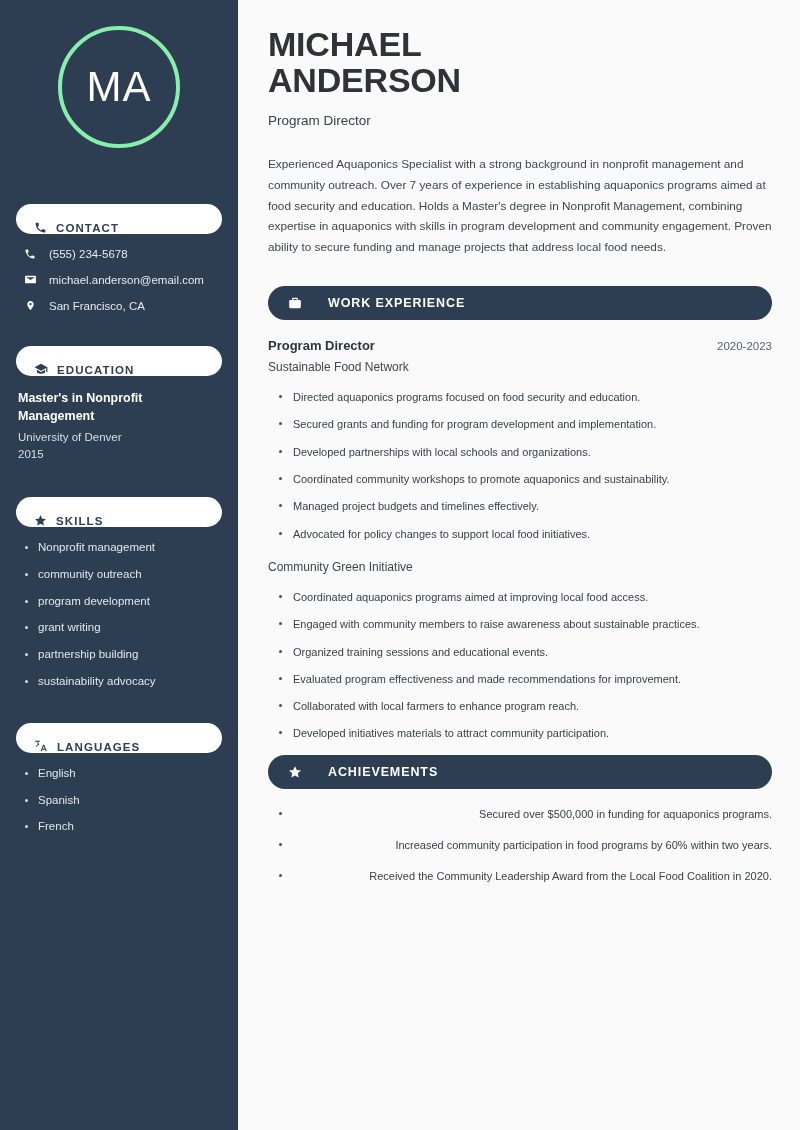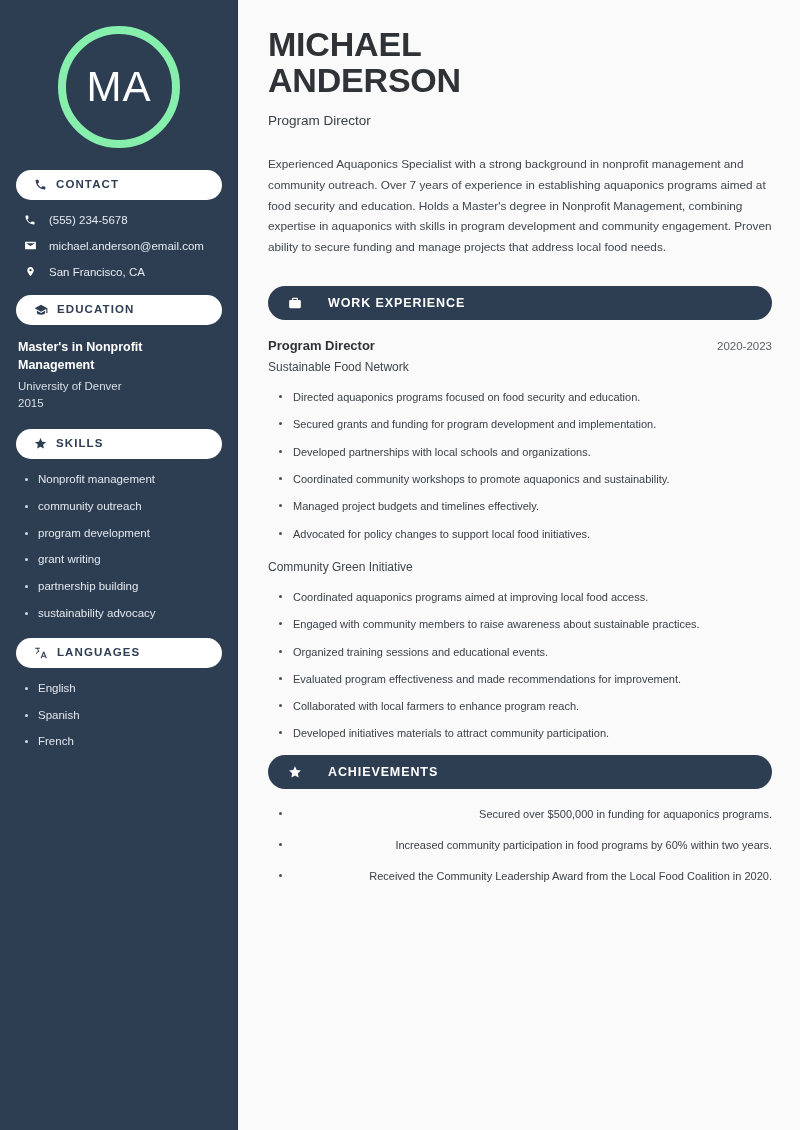--- a/index.html
+++ b/index.html
@@ -32,42 +32,43 @@
     background:rgba(0,0,0,0.10);
   }
 
   .avatar-wrap {
     display:flex; justify-content:center;
     padding-top:26px; padding-bottom:22px;
   }
   .avatar {
     width:122px; height:122px;
     border-radius:50%;
-    border:8px solid #86efac;
+    border:4px solid #86efac;
     display:flex; align-items:center; justify-content:center;
     color:#ffffff;
     font-size:42px;
     font-weight:400;
     letter-spacing:1px;
   }
 
   
   .pill {
     background:#ffffff;
     color:#2d3d52;
     border-radius:22px;
     height:30px;
     display:flex;
-    align-items:flex-start;
+    align-items:flex-end;
     gap:9px;
     padding:8px 0 0 18px;
     font-size:11.5px;
     font-weight:bold;
     letter-spacing:1.1px;
     margin-bottom:14px;
+    margin-top:34px;
   }
   .pill svg { flex:0 0 auto; display:block; }
 
   .sb-block { margin-bottom:10px; }
   .sb-block.edu  { margin-top:17px; }
   .sb-block.skl  { margin-top:17px; }
   .sb-block.lng  { margin-top:17px; }
 
   .contact-row {
     display:flex; align-items:center; gap:11px;

